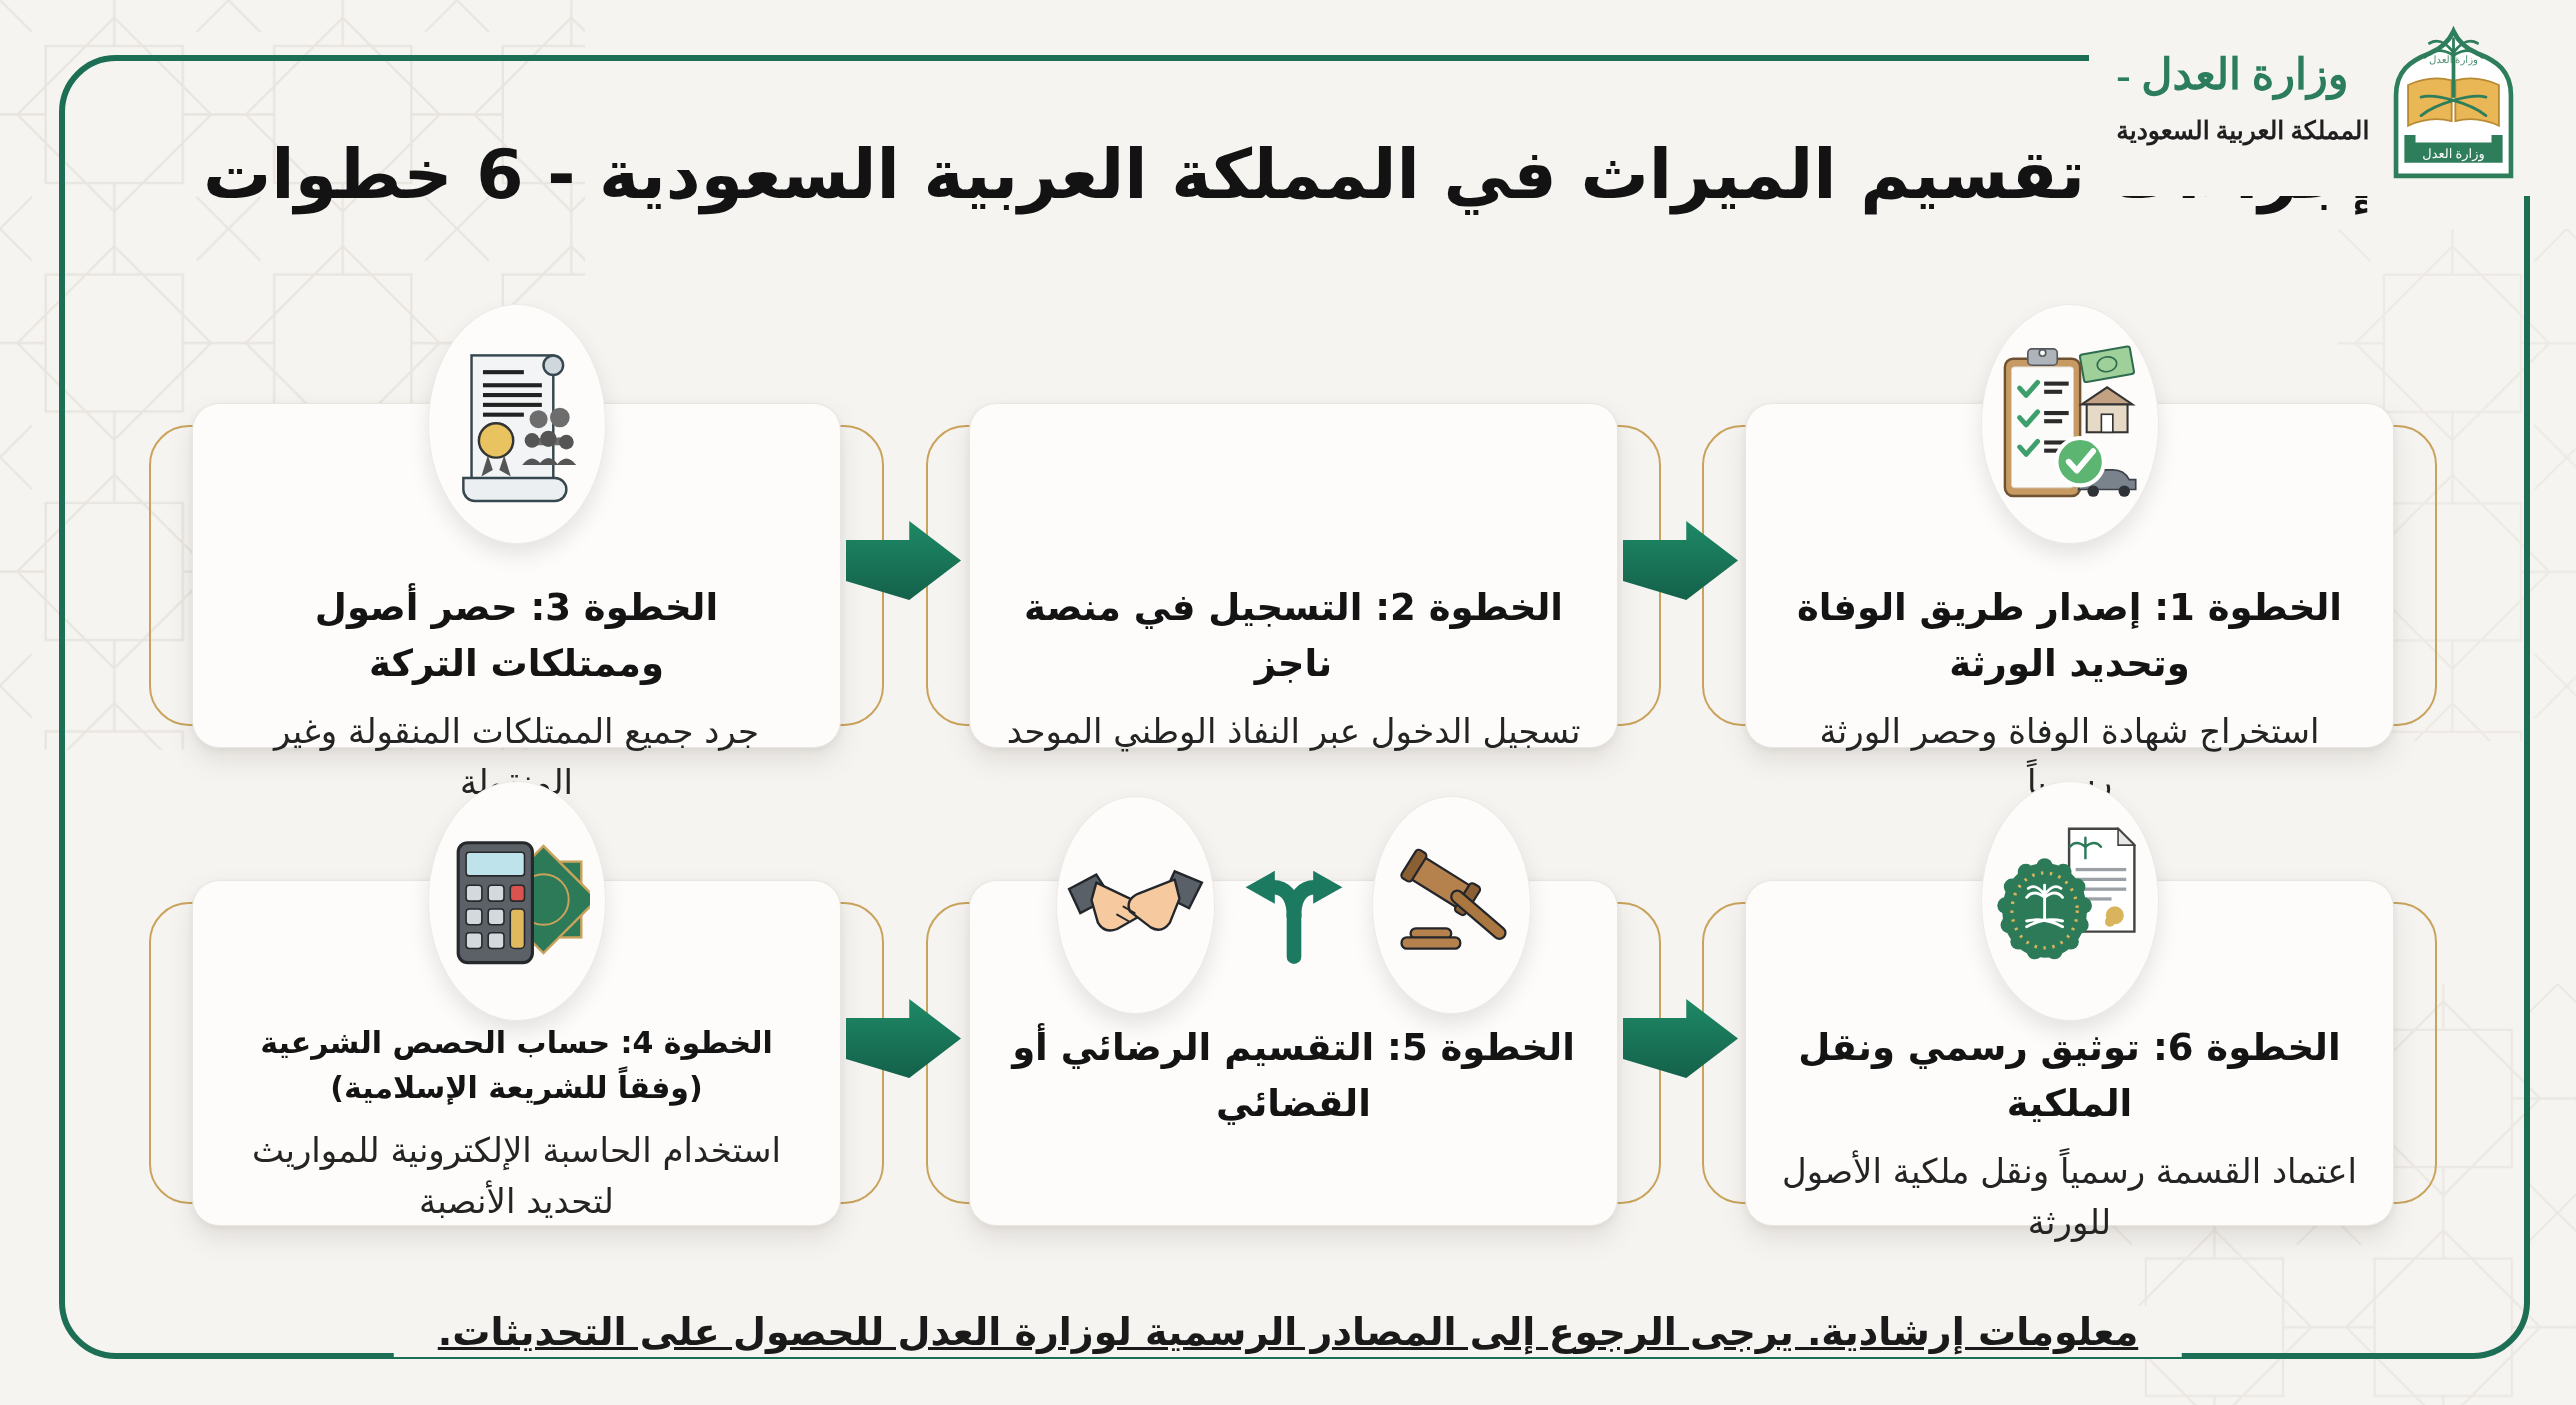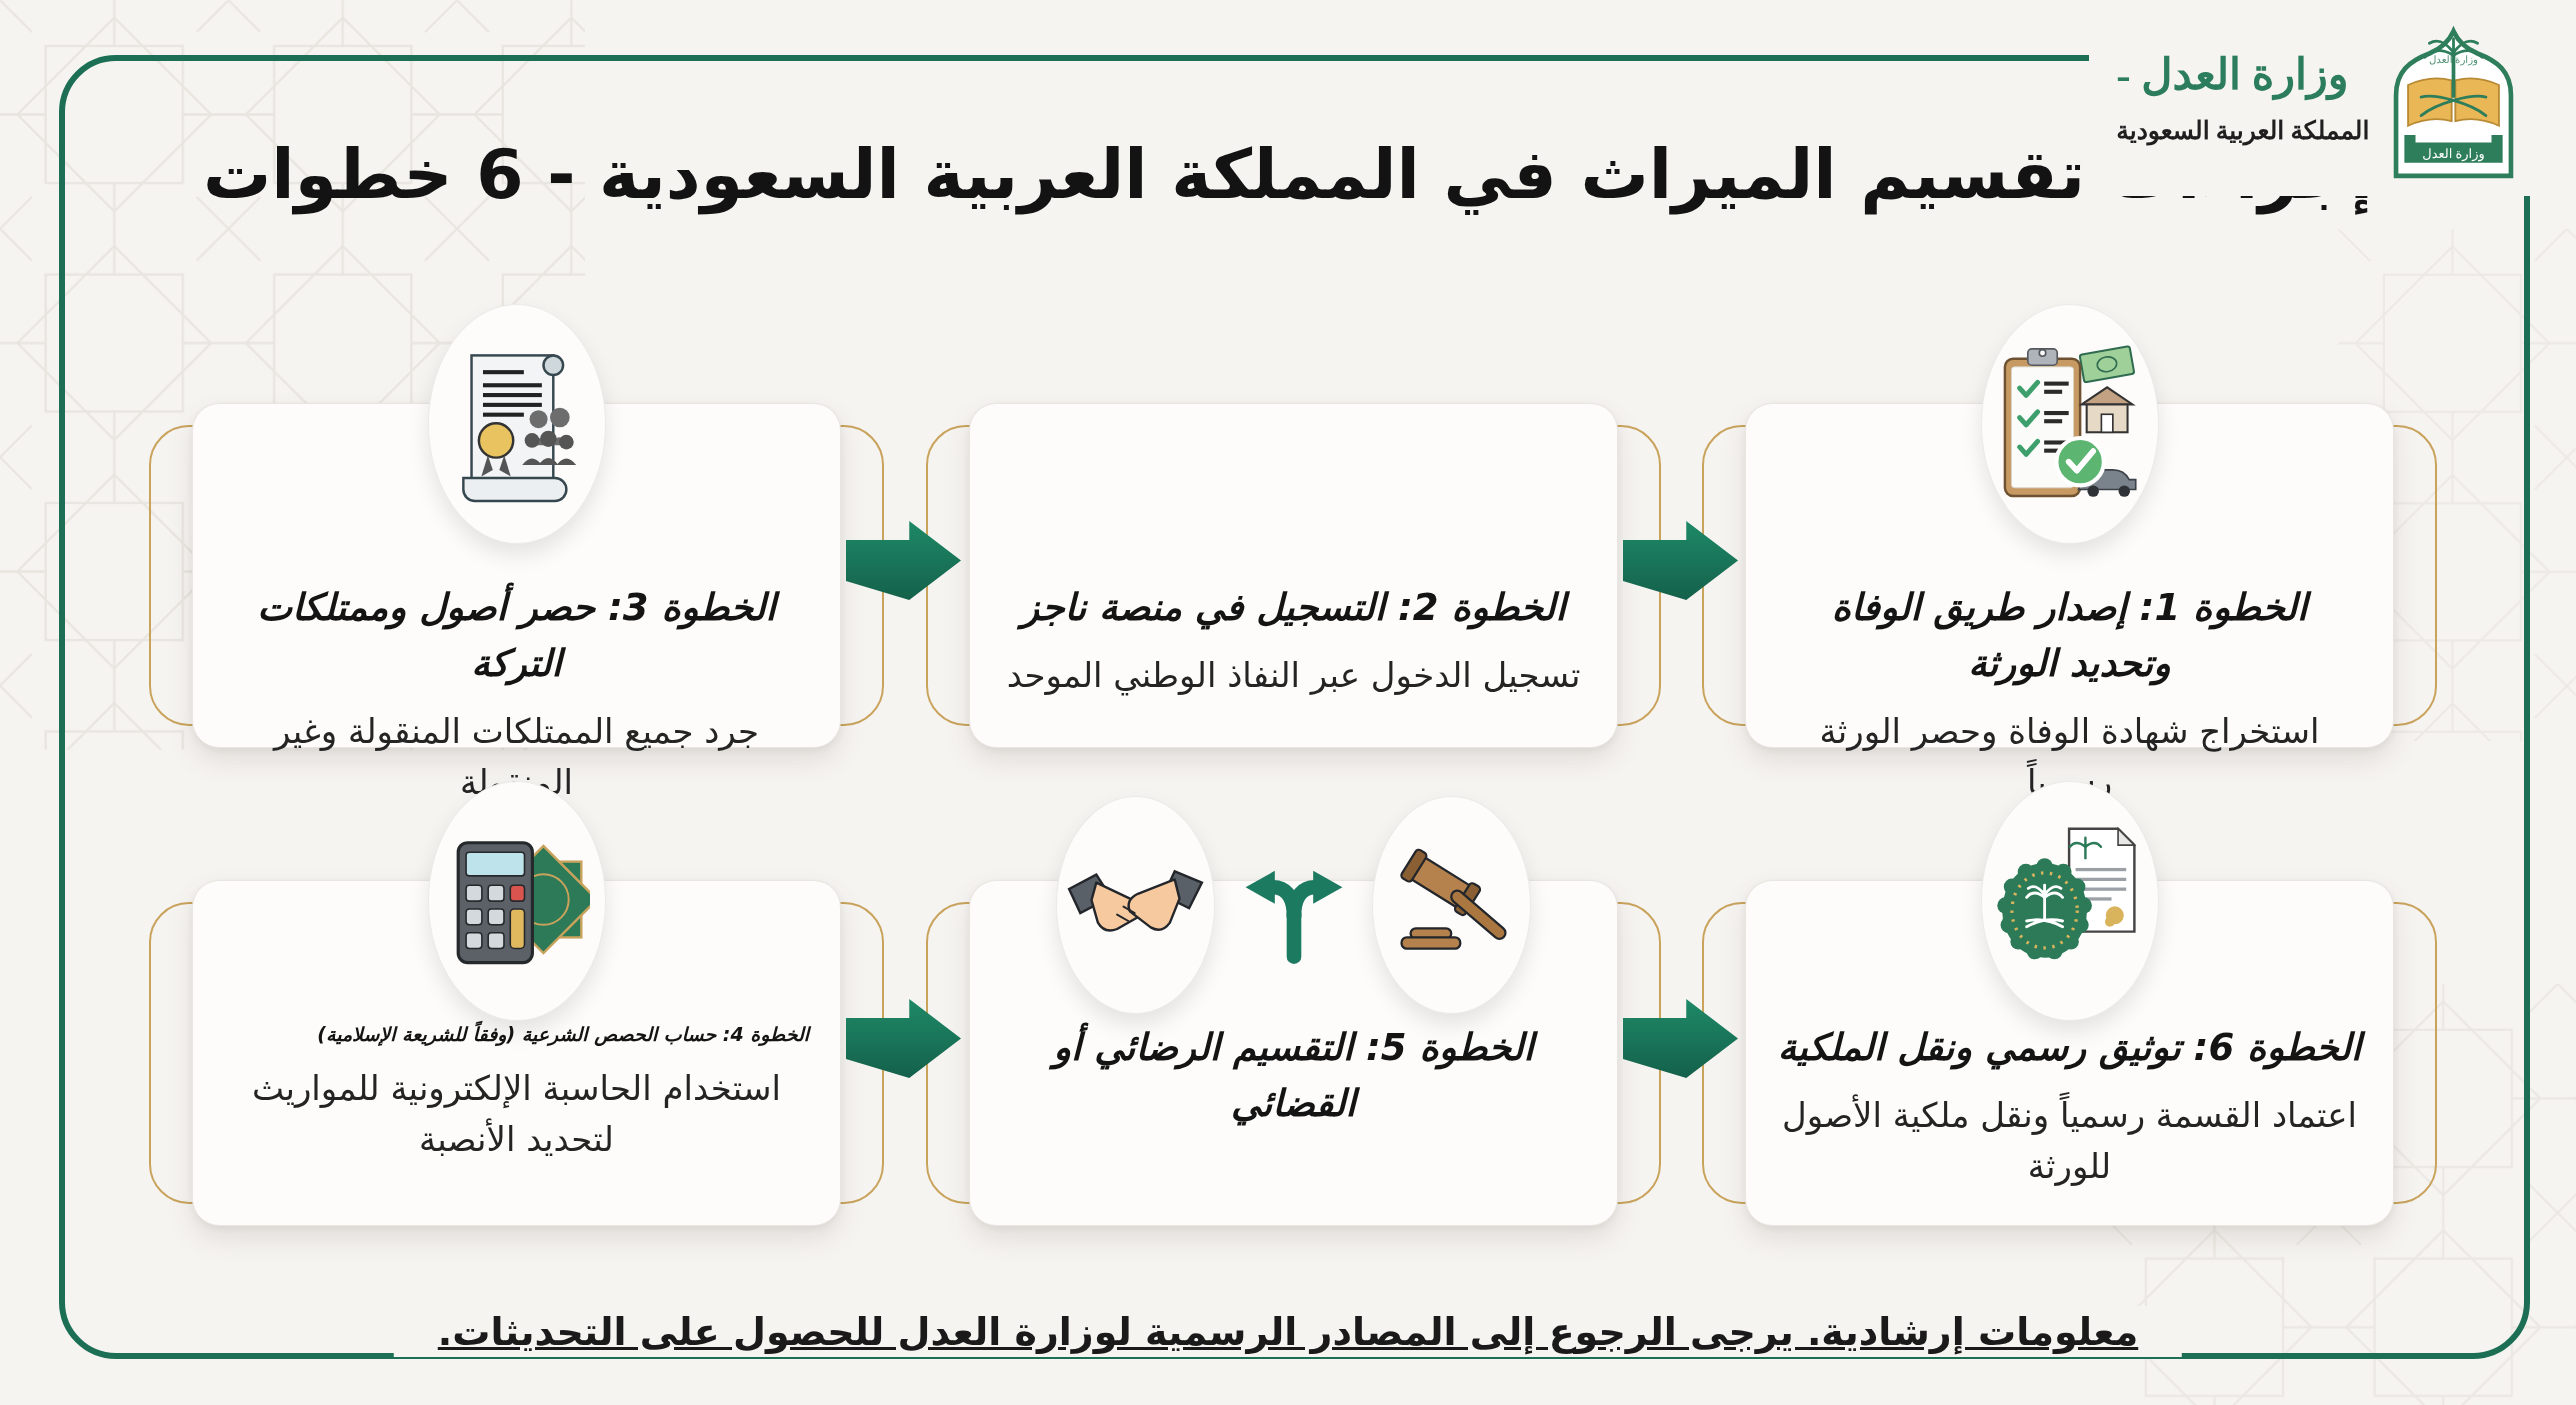--- a/index.html
+++ b/index.html
@@ -31,22 +31,22 @@
             border:2.7px solid #c9a35c;border-radius:40px;}
   .cardface{position:absolute;inset:0;z-index:1;background:#fdfcfb;border:0.9px solid #e9e6e1;
             border-radius:27.4px;box-shadow:0 12.8px 25.6px rgba(95,85,70,.13),0 2.7px 7.3px rgba(0,0,0,.05);}
   .oval{position:absolute;top:-99px;left:50%;transform:translateX(-50%);width:176px;height:238px;
         border-radius:50%;background:#fdfcfb;border:0.9px solid #eceae6;z-index:2;
         box-shadow:0 11px 22px rgba(0,0,0,.10);display:flex;align-items:center;justify-content:center;}
   .oval-sm{width:157px;height:216px;top:-84px;transform:none;}
   .oval-left{left:87px;} .oval-right{left:auto;right:87px;}
   .ctext{direction:rtl;text-align:center;padding:0 31px;}
   .r1 .ctext{margin-top:176px;} .r2 .ctext{margin-top:139px;}
-  .ctitle{font-size:37px;font-weight:bold;color:#141414;line-height:1.5;margin-bottom:14.6px;font-style:italic;}
-  #card4 .ctitle{font-size:19px;text-align:right;}
+  .ctitle{font-size:37px;font-weight:bold;color:#141414;line-height:1.5;margin-bottom:14.6px;}
+  #card4 .ctitle{font-size:30px;}
   .cdesc{font-size:34px;color:#242424;line-height:1.5;}
   
   .harrow{position:absolute;width:115px;height:79px;z-index:2;
           background:linear-gradient(180deg,#1e8967,#14614a);
           clip-path:polygon(0% 24%,55% 24%,55% 0%,100% 50%,55% 100%,0% 76%);}
   #ar1{left:1623px;top:521px;} #ar2{left:846px;top:521px;}
   #ar3{left:846px;top:999px;} #ar4{left:1623px;top:999px;}
   .fork{position:absolute;left:50%;top:-53px;transform:translateX(-50%);z-index:3;}
   
   .footnote{position:absolute;top:1306px;left:50%;transform:translateX(-50%);z-index:6;

